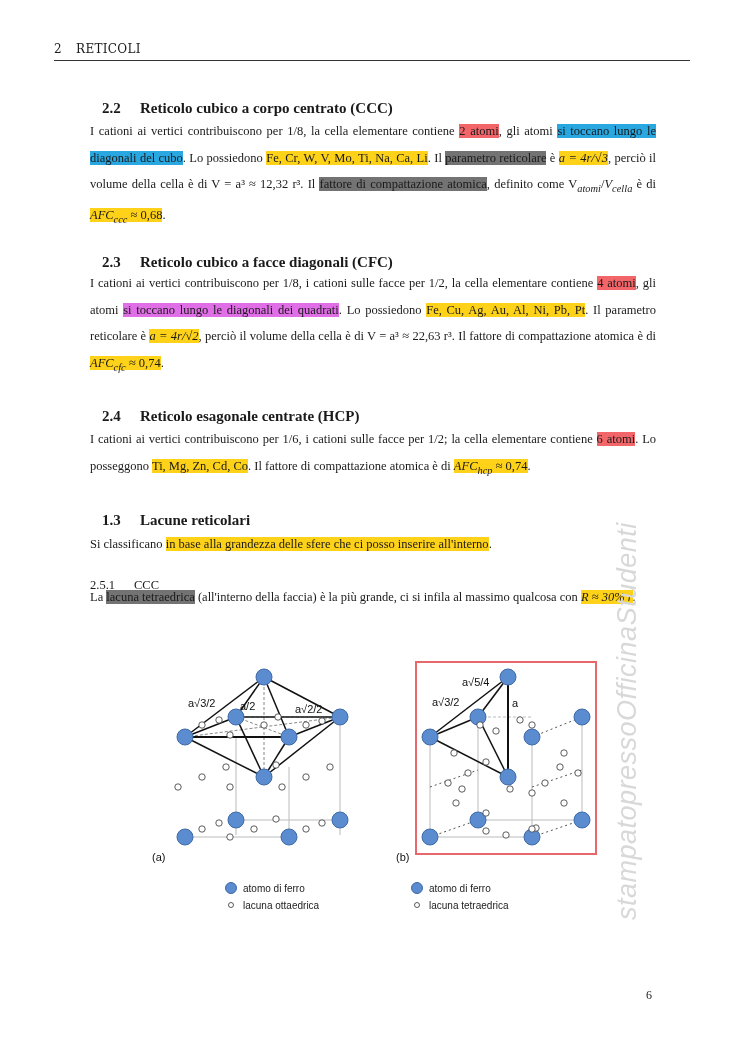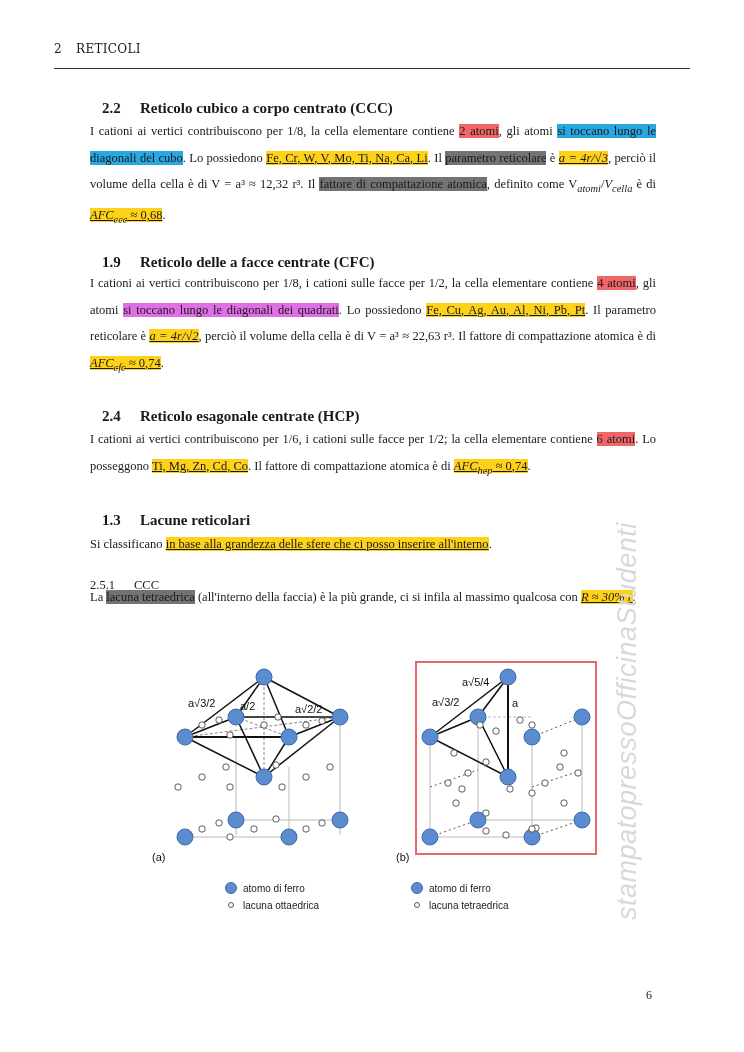--- a/index.html
+++ b/index.html
@@ -1,29 +1,29 @@
 <!DOCTYPE html>
 <html><head>
 <meta charset="utf-8">
 <style>
   html, body { margin: 0; padding: 0; background: #fff; }
   body { width: 744px; height: 1052px; position: relative; overflow: hidden;
          font-family: "DejaVu Serif", "Liberation Serif", serif; color: #1a1a1a; }
   .runhead { position: absolute; left: 54px; top: 42px; width: 636px; font-size: 12px;
-             letter-spacing: 0.3px; border-bottom: 1px solid #333; padding-bottom: 12px; }
+             letter-spacing: 0.3px; border-bottom: 1px solid #333; padding-bottom: 4px; }
   .runhead .num { margin-right: 10px; }
   h2 { position: absolute; left: 90px; margin: 12px; font-size: 15px; font-weight: bold; font-family: "Liberation Serif", serif; }
   h2 .secnum { display: inline-block; width: 38px; }
   h3 { position: absolute; left: 90px; margin: 0; font-size: 12.5px; font-weight: normal; font-family: "Liberation Serif", serif; }
   h3 .secnum { display: inline-block; width: 44px; }
   .para { position: absolute; left: 90px; width: 566px; font-size: 12.5px; line-height: 26.5px;
           text-align: justify; font-family: "Liberation Serif", serif; }
   .hl-red { background: #f2666a; }
   .hl-blue { background: #29a7e0; }
-  .hl-yellow { background: #ffd21a; text-decoration: underline; }
+  .hl-yellow { background: #ffd21a; }
   .hl-gray { background: #737373; }
   .hl-magenta { background: #e06ee6; margin-top: 20px; }
   .m { font-style: italic; }
   .figure { position: absolute; left: 140px; top: 655px; width: 480px; height: 270px; }
   .watermark { position: absolute; left: 612px; top: 920px; transform-origin: 0 0; transform: rotate(-90deg);
                font-family: "Liberation Sans", sans-serif; font-style: italic; font-size: 27px; color: #d8d8d8;
                white-space: nowrap; letter-spacing: 0.5px; }
   .pagenum { position: absolute; left: 646px; top: 988px; font-size: 12px; font-family: "Liberation Serif", serif; }
   .legend-text { font-family: "Liberation Sans", sans-serif; font-size: 10px; fill: #222; }
   .lbl { font-family: "Liberation Sans", sans-serif; font-size: 11px; fill: #111; }
@@ -35,21 +35,21 @@
   <span class="num">2</span>
   <span>RETICOLI</span>
 </div>
 
 <h2 style="top:88px">
   <span class="secnum">2.2</span><span>Reticolo cubico a corpo centrato (CCC)</span>
 </h2>
 <div class="para" style="top:118px"><span>I cationi ai vertici contribuiscono per 1/8, la cella elementare contiene </span><span class="hl-red">2 atomi</span><span>, gli atomi </span><span class="hl-blue">si toccano lungo le diagonali del cubo</span><span>. Lo possiedono </span><span class="hl-yellow">Fe, Cr, W, V, Mo, Ti, Na, Ca, Li</span><span>. Il </span><span class="hl-gray">parametro reticolare</span><span> è </span><span class="hl-yellow m">a = 4r/√3</span><span>, perciò il volume della cella è di V = a³ ≈ 12,32 r³. Il </span><span class="hl-gray">fattore di compattazione atomica</span><span>, definito come V</span><sub class="m">atomi</sub><span>/</span><span class="m">V</span><sub class="m">cella</sub><span> è di </span><span class="hl-yellow"><span class="m">AFC</span><sub class="m">ccc</sub><span> ≈ 0,68</span></span><span>.</span></div>
 
 <h2 style="top:242px">
-  <span class="secnum">1.9</span><span>Reticolo delle a facce centrate (CFC)</span>
+  <span class="secnum">2.3</span><span>Reticolo cubico a facce diagonali (CFC)</span>
 </h2>
 <div class="para" style="top:270px"><span>I cationi ai vertici contribuiscono per 1/8, i cationi sulle facce per 1/2, la cella elementare contiene </span><span class="hl-red">4 atomi</span><span>, gli atomi </span><span class="hl-magenta">si toccano lungo le diagonali dei quadrati</span><span>. Lo possiedono </span><span class="hl-yellow">Fe, Cu, Ag, Au, Al, Ni, Pb, Pt</span><span>. Il parametro reticolare è </span><span class="hl-yellow m">a = 4r/√2</span><span>, perciò il volume della cella è di V = a³ ≈ 22,63 r³. Il fattore di compattazione atomica è di </span><span class="hl-yellow"><span class="m">AFC</span><sub class="m">cfc</sub><span> ≈ 0,74</span></span><span>.</span></div>
 
 <h2 style="top:396px">
   <span class="secnum">2.4</span><span>Reticolo esagonale centrate (HCP)</span>
 </h2>
 <div class="para" style="top:426px"><span>I cationi ai vertici contribuiscono per 1/6, i cationi sulle facce per 1/2; la cella elementare contiene </span><span class="hl-red">6 atomi</span><span>. Lo posseggono </span><span class="hl-yellow">Ti, Mg, Zn, Cd, Co</span><span>. Il fattore di compattazione atomica è di </span><span class="hl-yellow"><span class="m">AFC</span><sub class="m">hcp</sub><span> ≈ 0,74</span></span><span>.</span></div>
 
 <h2 style="top:500px">
   <span class="secnum">1.3</span><span>Lacune reticolari</span>

